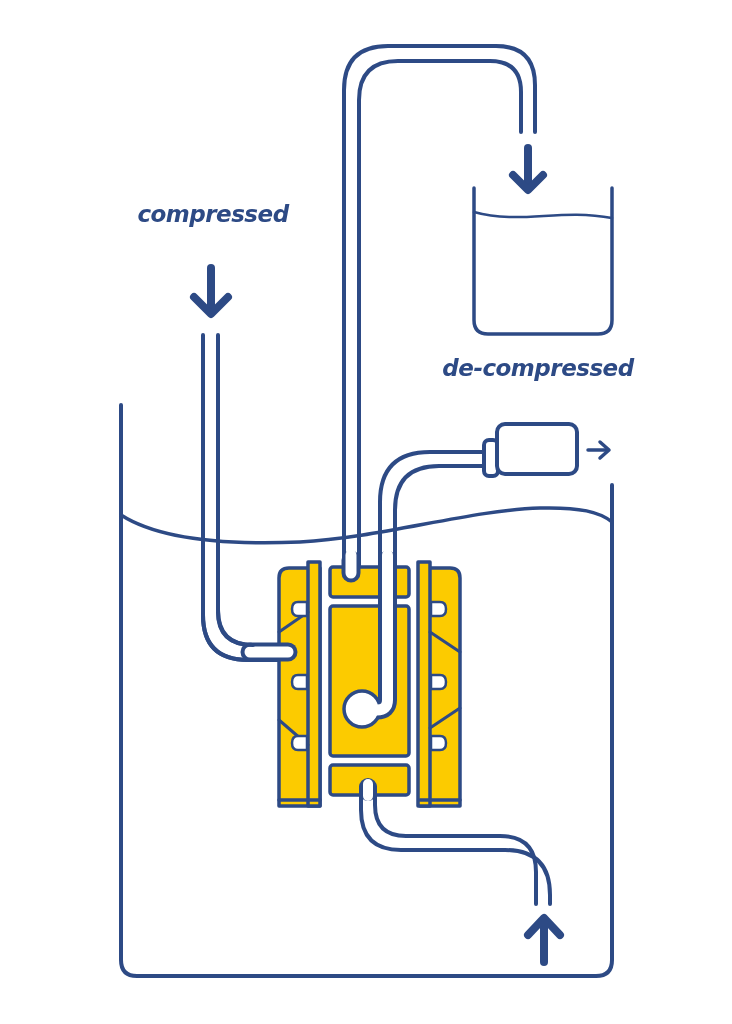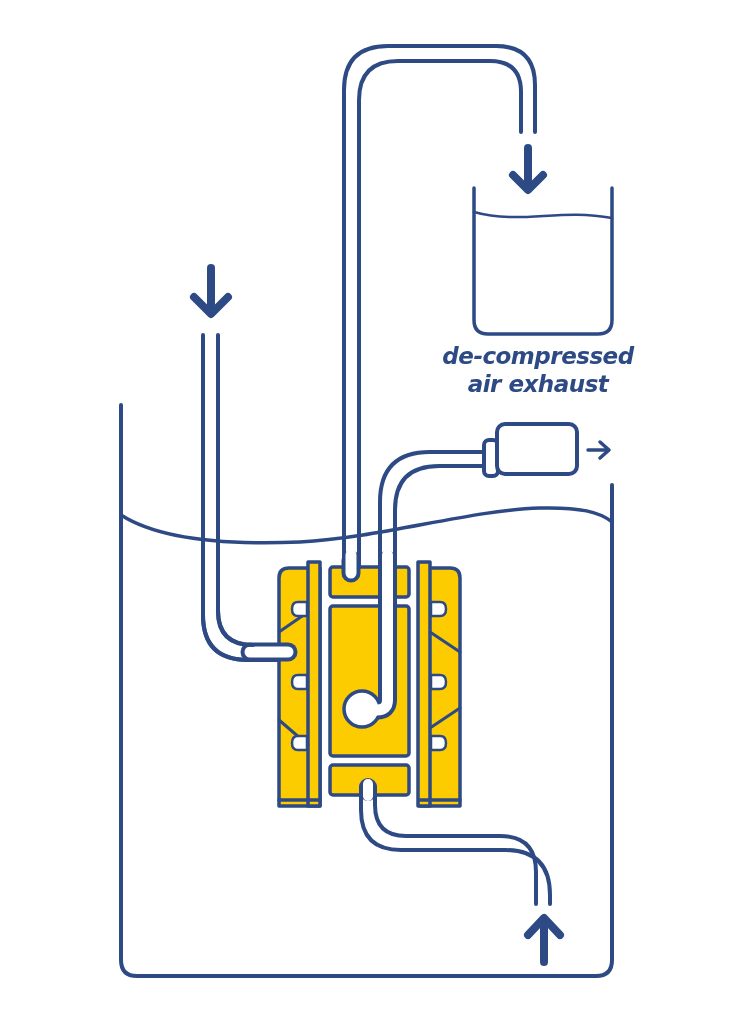--- a/index.html
+++ b/index.html
@@ -14,25 +14,25 @@
     font-size: 23px;
     line-height: 28px;
     text-align: center;
     letter-spacing: -0.5px;
   }
 </style>
 </head>
 <body>
 
 <div class="label" style="left:118px; top:200px; width:190px;">
+  <div>compressed</div>
 </div>
 
-<div class="label" style="left:418px; top:342px; width:240px;">
+<div class="label" style="left:418px; top:354px; width:240px;">
   <div>de-compressed</div>
-  <div>air exhaust</div>
 </div>
 
 <svg width="732" height="1024" viewBox="0 0 732 1024" fill="none" stroke="#2d4a85" stroke-linecap="round" stroke-linejoin="round">
 
   <path d="M121 405 L121 960 Q121 976 137 976 L596 976 Q612 976 612 960 L612 485" stroke-width="4"></path>
 
   <path d="M121 515 C160 540 230 545 300 542 C380 538 470 510 540 508 C580 507 600 512 612 522" stroke-width="3.5"></path>
 
   <path d="M474 188 L474 320 Q474 334 488 334 L598 334 Q612 334 612 320 L612 188" stroke-width="3.5"></path>
   <path d="M474 212 C520 225 560 208 612 218" stroke-width="2.5"></path>

